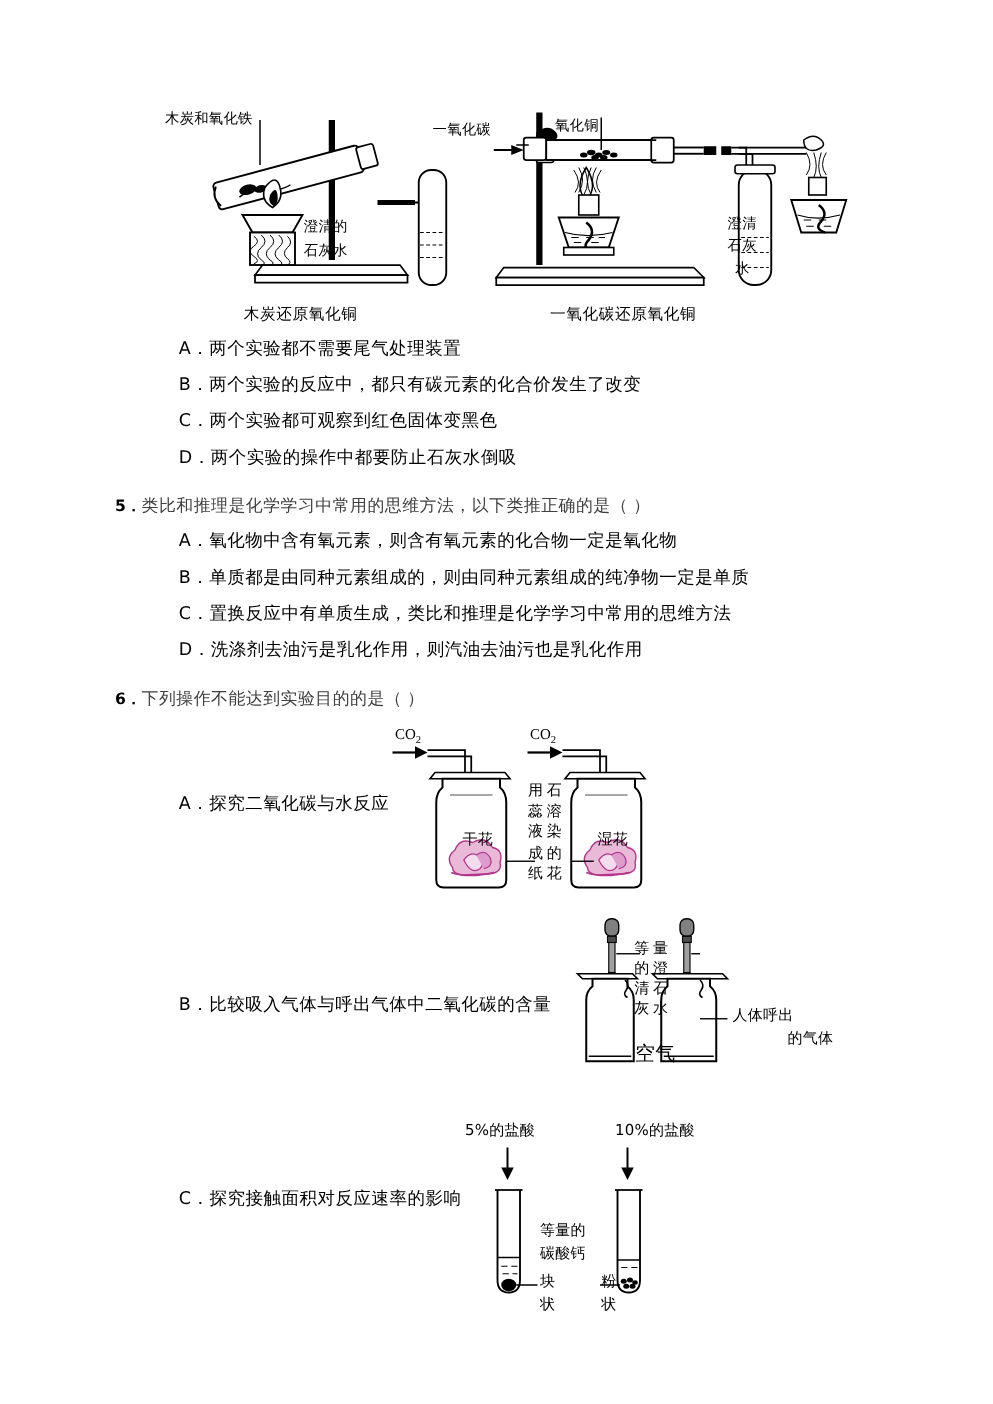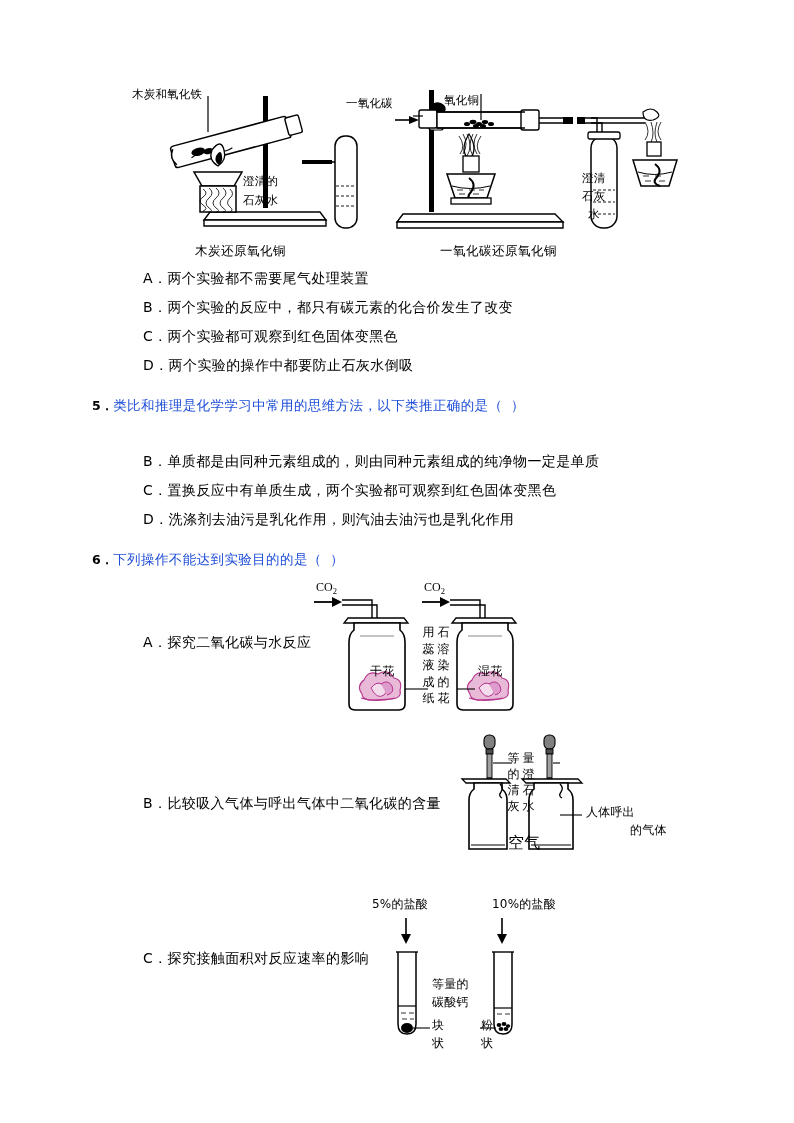--- a/index.html
+++ b/index.html
@@ -9,24 +9,24 @@
     background:#ffffff;
     font-family:"Liberation Serif","DejaVu Serif",serif;
     color:#000;
     position:relative;
     overflow:hidden;
   }
   .page{position:relative;width:794px;height:788px;margin-left:40px;}
 
   
   .qtext{
-    font-family:Liberation Mono, monospace;
+    font-family:Liberation Sans, sans-serif;
     font-size:13.5px;
     letter-spacing:.4px;
-    color:#1d4ed8;
+    color:#404040;
     white-space:nowrap;
   }
   .qnum{
     font-family:"DejaVu Sans","Liberation Sans",sans-serif;
     font-size:12.5px;
     font-weight:bold;
   }
   .opt{
     position:absolute;
     font-family:"DejaVu Sans","Liberation Sans",sans-serif;
@@ -228,25 +228,28 @@
   <div class="opt" style="left:103px;top:328px;">
     <span>C．</span><span>两个实验都可观察到红色固体变黑色</span>
   </div>
   <div class="opt" style="left:103px;top:357px;">
     <span>D．</span><span>两个实验的操作中都要防止石灰水倒吸</span>
   </div>
 
   <div style="position:absolute;left:52px;top:396px;">
     <span class="qnum">5．</span><span class="qtext">类比和推理是化学学习中常用的思维方法，以下类推正确的是（        ）</span>
   </div>
+  <div class="opt" style="left:103px;top:424px;">
+    <span>A．</span><span>氧化物中含有氧元素，则含有氧元素的化合物一定是氧化物</span>
+  </div>
   <div class="opt" style="left:103px;top:453px;">
     <span>B．</span><span>单质都是由同种元素组成的，则由同种元素组成的纯净物一定是单质</span>
   </div>
   <div class="opt" style="left:103px;top:482px;">
-    <span>C．</span><span>置换反应中有单质生成，两个实验都可观察到红色固体变黑色</span>
+    <span>C．</span><span>置换反应中有单质生成，类比和推理是化学学习中常用的思维方法</span>
   </div>
   <div class="opt" style="left:103px;top:511px;">
     <span>D．</span><span>洗涤剂去油污是乳化作用，则汽油去油污也是乳化作用</span>
   </div>
 
   <div style="position:absolute;left:52px;top:550px;">
     <span class="qnum">6．</span><span class="qtext">下列操作不能达到实验目的的是（        ）</span>
   </div>
 
   <div class="opt" style="left:103px;top:634px;">

